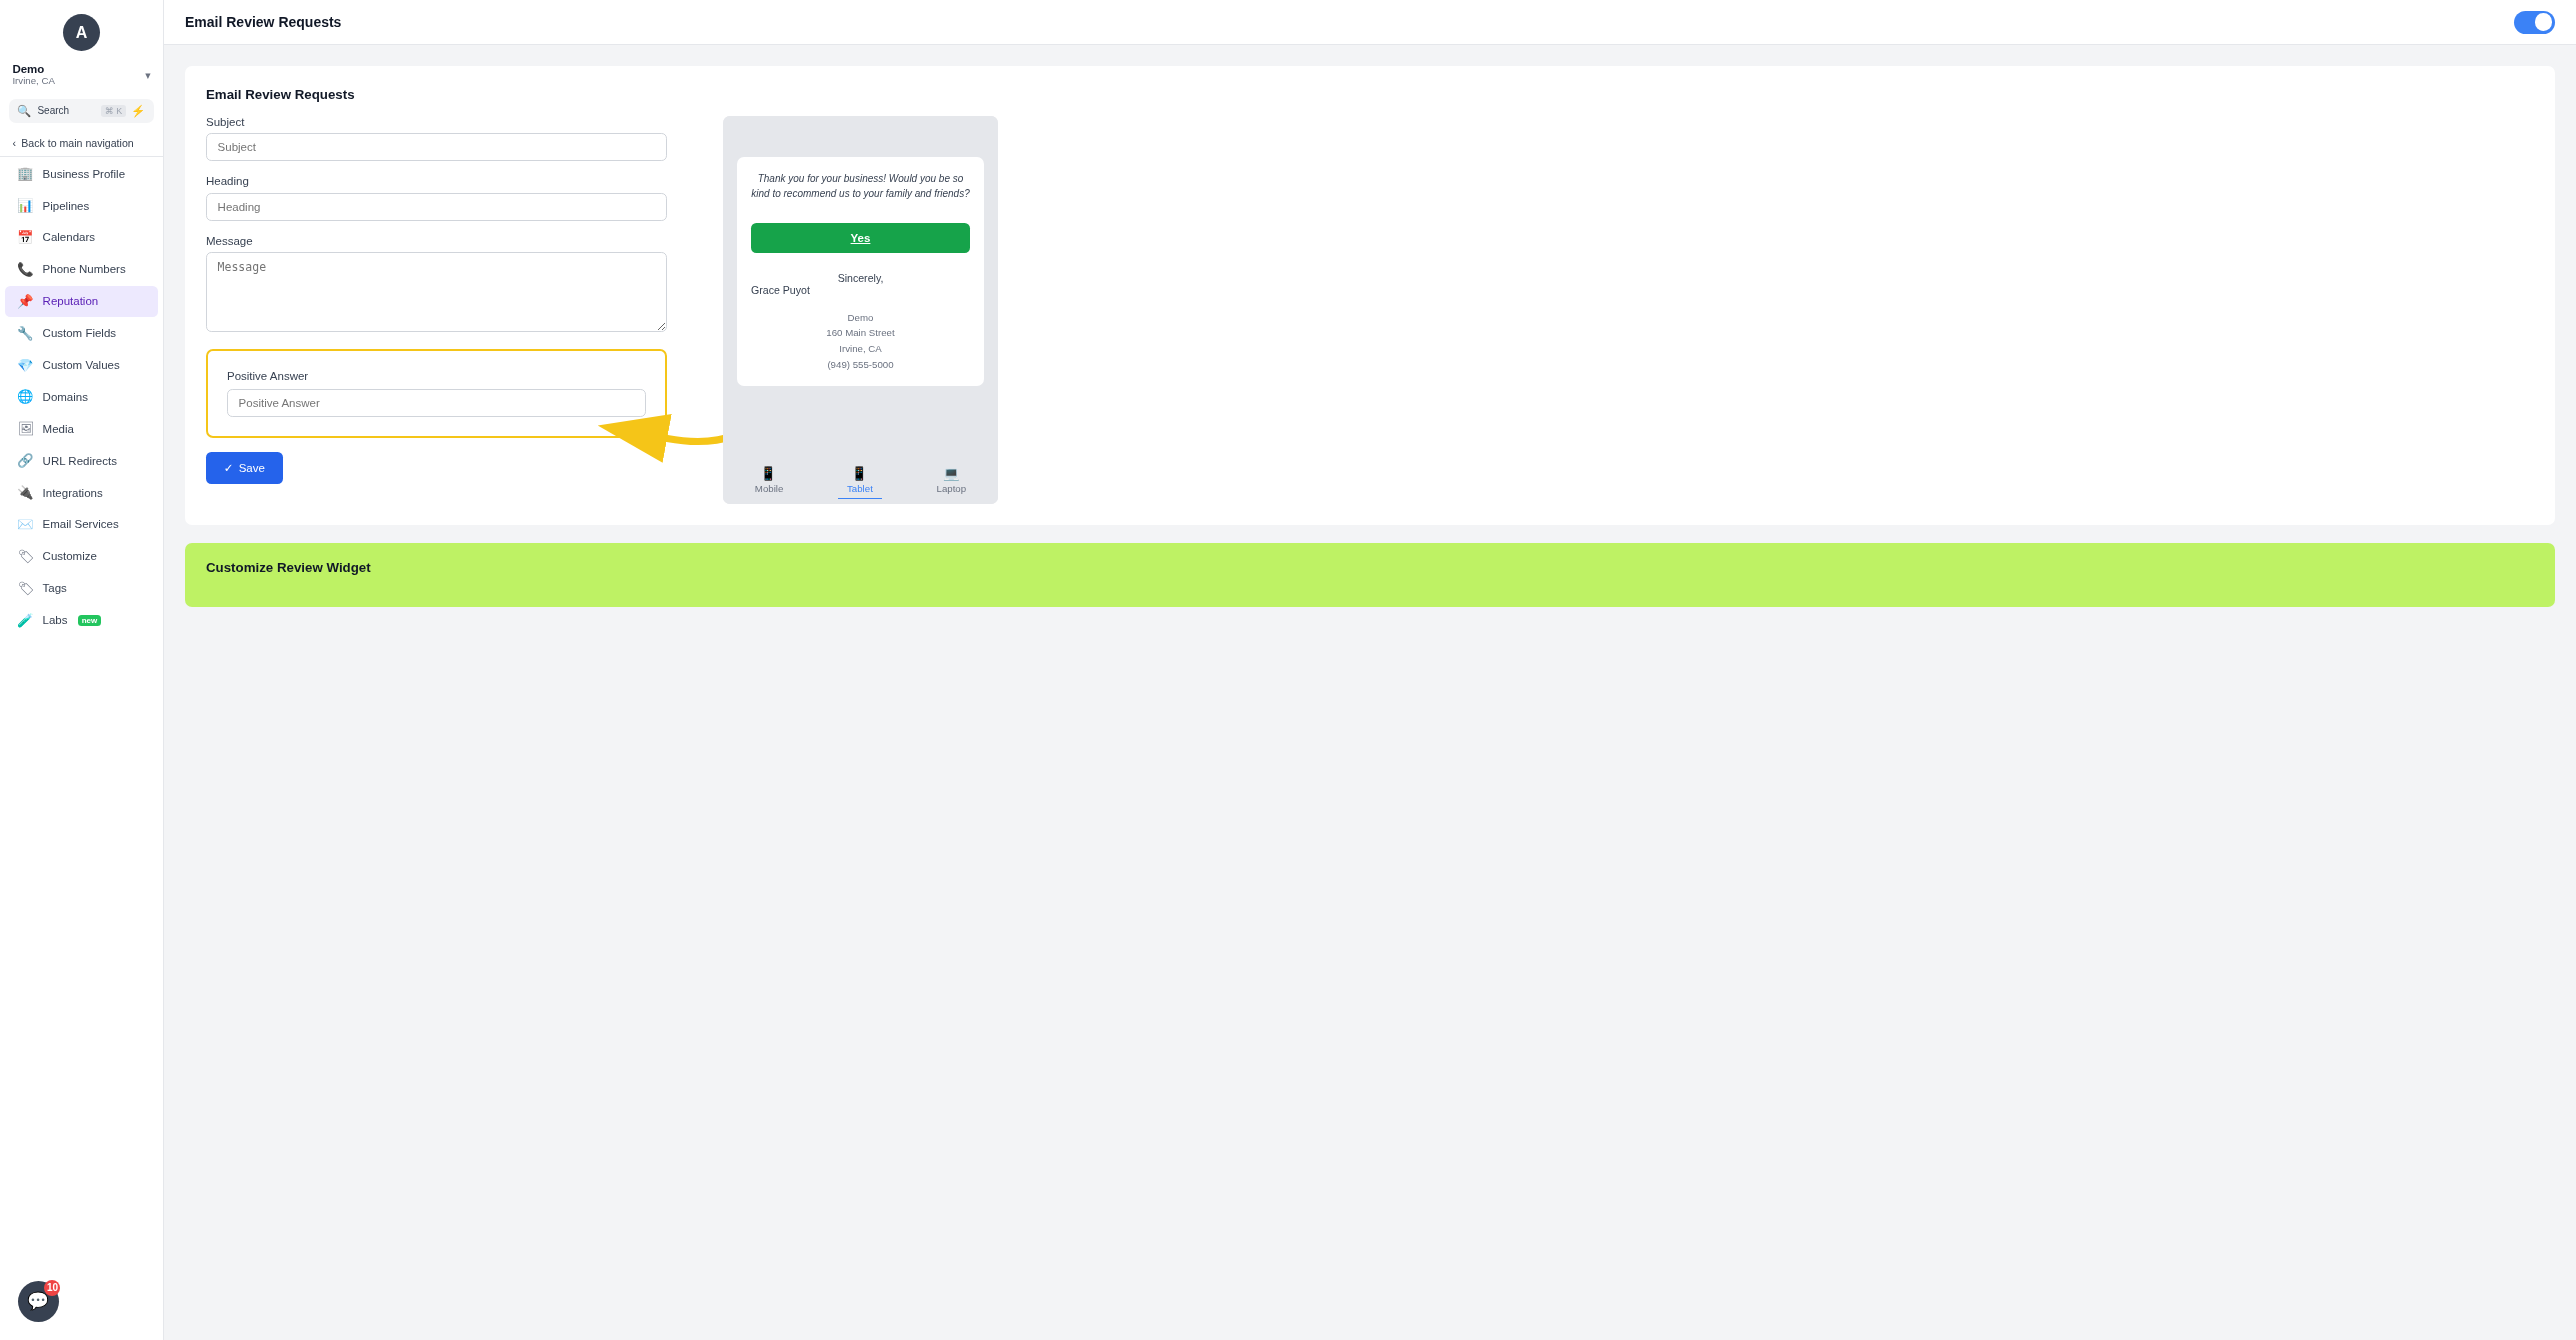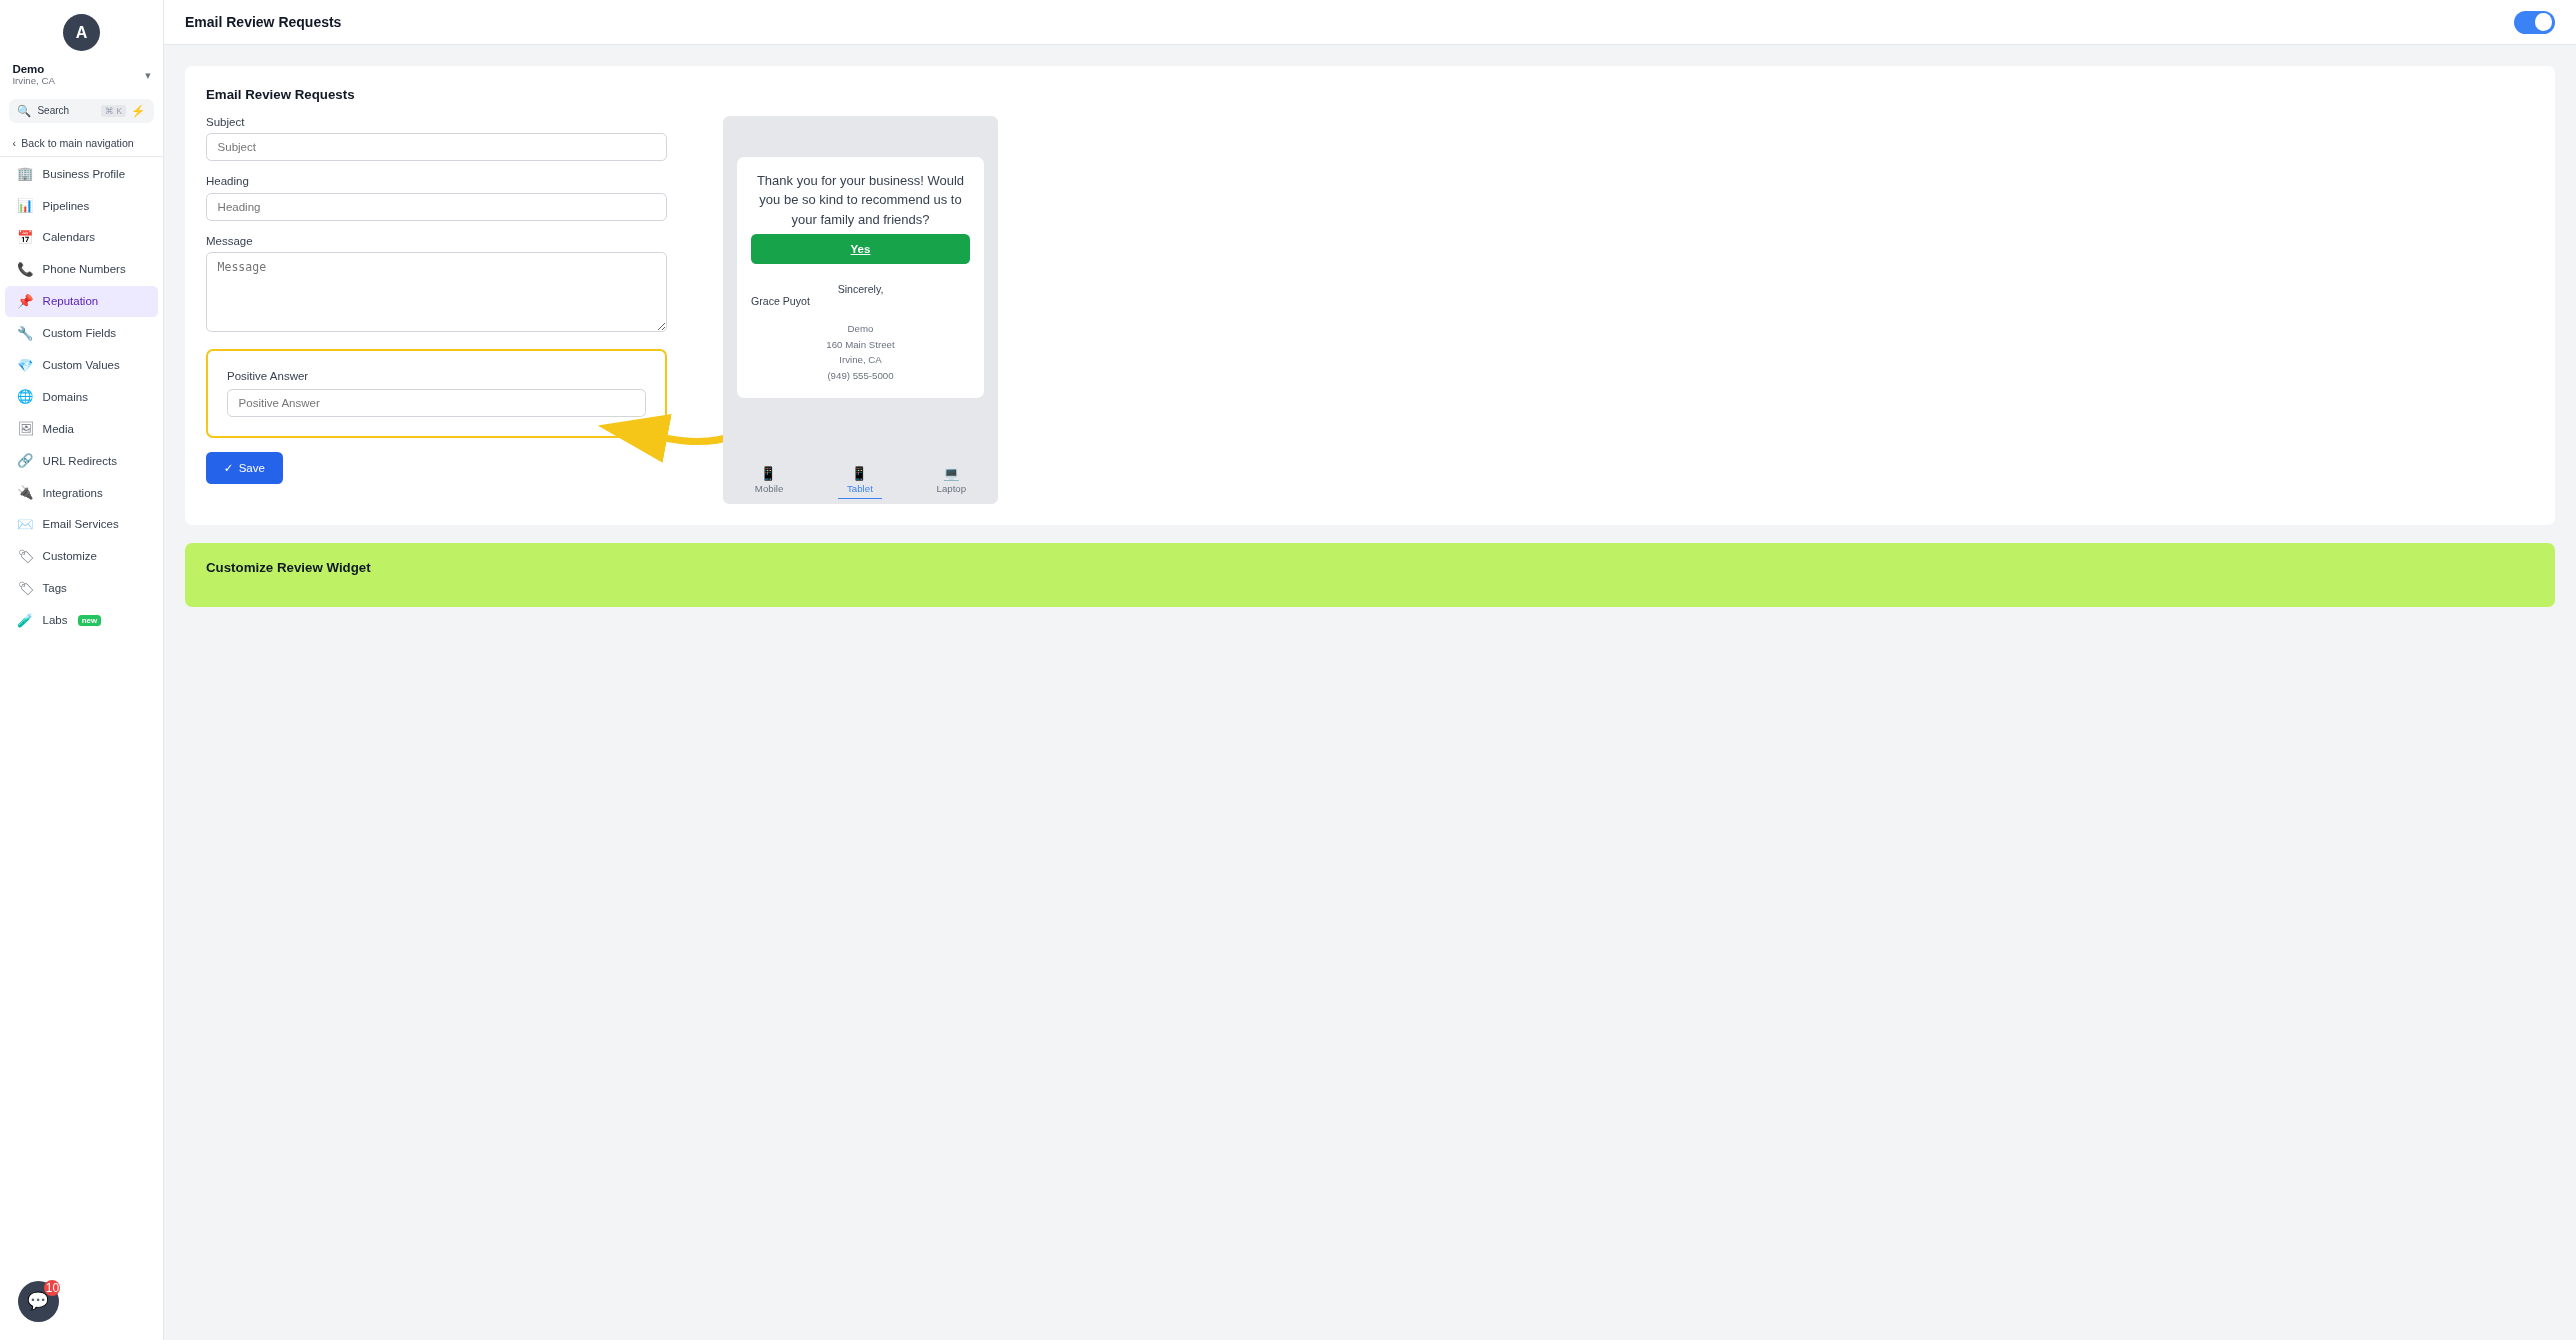--- a/index.html
+++ b/index.html
@@ -110,27 +110,27 @@
       cursor: pointer;
       z-index: 100;
     }
     .chat-fab .fab-badge {
       position: absolute;
       top: -1.8px;
       right: -1.8px;
       background: #ef4444;
       color: #fff;
       border-radius: 50%;
-      font-size: 12px;
+      font-size: 10px;
       width: 16px;
       height: 16px;
       display: flex;
       align-items: center;
       justify-content: center;
-      font-weight: 400;
+      font-weight: 700;
     }
 
     
     .main-content {
       flex: 1;
       overflow-y: auto;
       background: #f3f4f6;
       padding: 0;
     }
 
@@ -243,21 +243,21 @@
       min-height: 337px;
       position: relative;
     }
     .preview-card {
       background: #fff;
       border-radius: 7px;
       padding: 14px;
       text-align: center;
       margin-top: 26.6px;
     }
-    .preview-text { font-size: 13px; color: #374151; line-height: 1.5; margin-bottom: 5px; }
+    .preview-text { font-size: 10px; color: #374151; line-height: 1.5; margin-bottom: 22px; font-style: italic; }
     .preview-yes-btn {
       background: #16a34a;
       color: #fff;
       border: none;
       border-radius: 5.3px;
       padding: 8.9px 17.7px;
       font-size: 11.5px;
       font-weight: 600;
       width: 100%;
       cursor: pointer;

